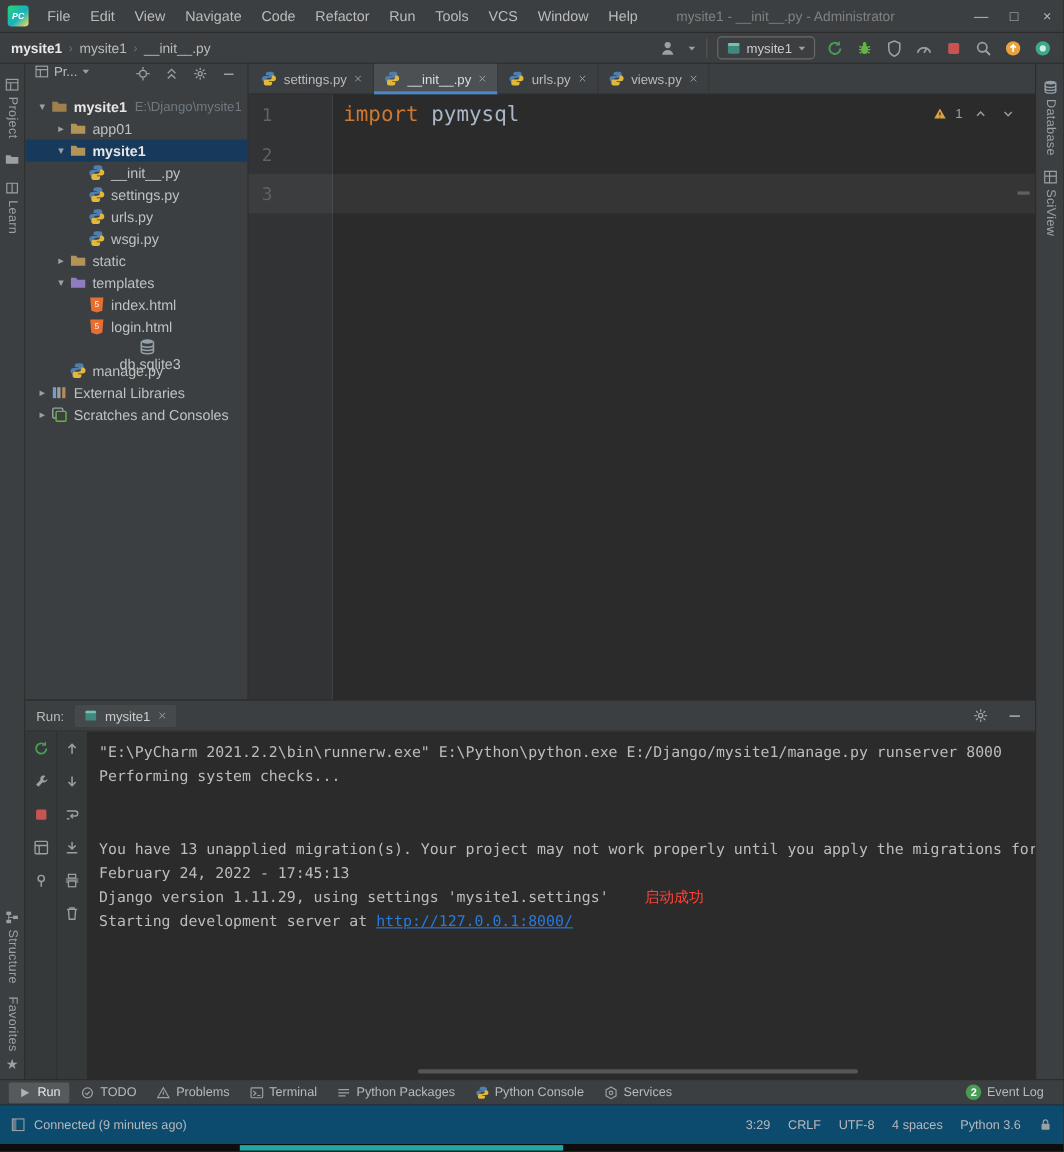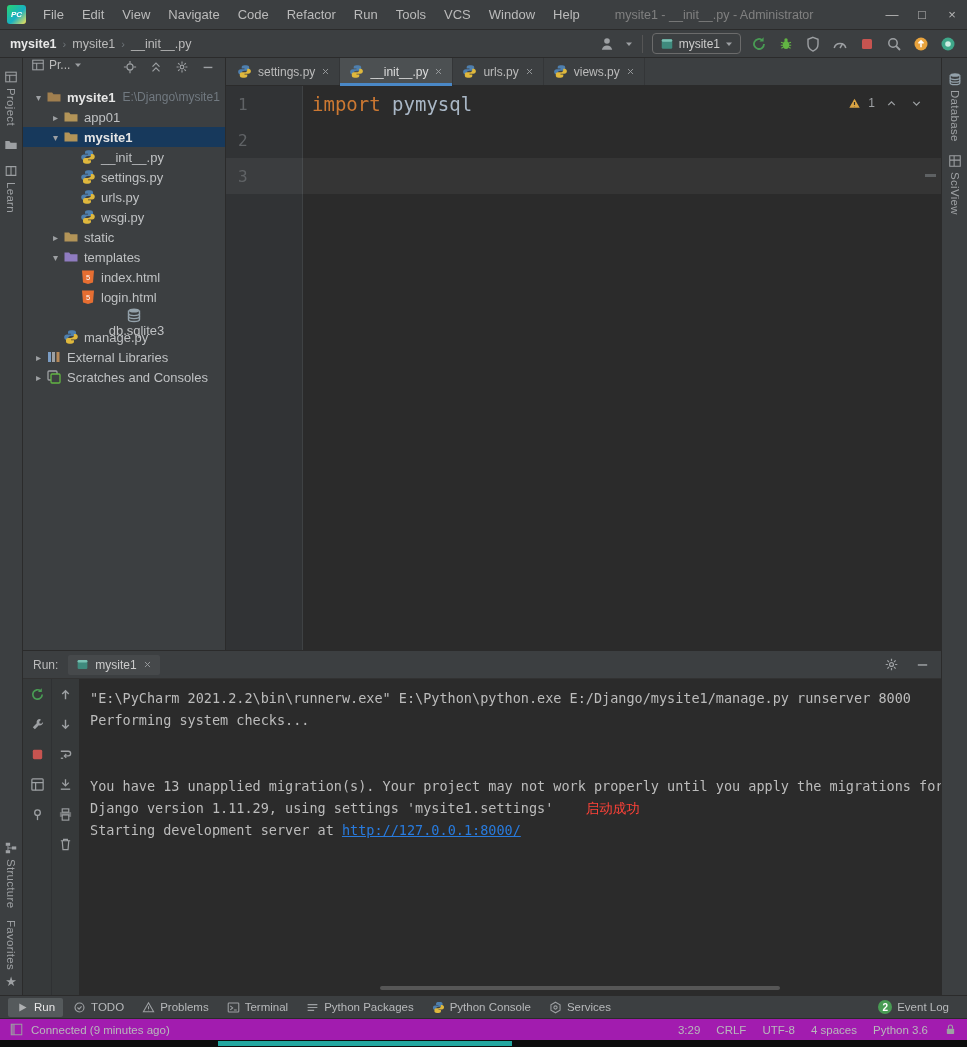--- a/index.html
+++ b/index.html
@@ -106,21 +106,21 @@
   
   .twbar{height:23px;flex:none;background:#3c3f41;border-top:1px solid #2b2b2b;display:flex;align-items:center;padding:0 8px;font-size:11.5px;color:#b7b9bb;}
   .tw-left{display:flex;align-items:center;}
   .twbtn{display:flex;align-items:center;gap:5px;padding:3px 8px;border-radius:2px;margin-right:2px;white-space:nowrap;}
   .twbtn .twicon svg{width:13px;height:13px;display:block;}
   .twbtn.active{background:#555a5c;color:#e8e8e8;}
   .tw-right{margin-left:auto;display:flex;align-items:center;}
   .badge{width:14px;height:14px;border-radius:50%;background:#499c54;color:#fff;font-size:10px;display:flex;align-items:center;justify-content:center;font-weight:bold;}
 
   
-  .statusbar{height:22px;flex:none;background:#a21caf;border-top:1px solid #2b2b2b;display:flex;align-items:center;padding:0 10px;font-size:11.5px;color:#b7b9bb;gap:8px;}
+  .statusbar{height:36px;flex:none;background:#0c4a6e;border-top:1px solid #2b2b2b;display:flex;align-items:center;padding:0 10px;font-size:11.5px;color:#b7b9bb;gap:8px;}
   .statusbar .sicon svg{width:13px;height:13px;display:block;}
   .sb-right{margin-left:auto;display:flex;align-items:center;gap:16px;}
 
   
   .bottom-strip{height:7px;flex:none;background:#0d0d0d;position:relative;}
   .taskbar-accent{position:absolute;left:218px;top:1px;width:294px;height:5px;background:#22a7a0;}
 </style>
 </head>
 <body>
 
@@ -672,20 +672,21 @@
                 </span>
               </div>
           </div>
           <div class="console">
             <div id="console-lines">
                 <div class="console-line"><span>"E:\PyCharm 2021.2.2\bin\runnerw.exe" E:\Python\python.exe E:/Django/mysite1/manage.py runserver 8000</span></div>
                 <div class="console-line"><span>Performing system checks...</span></div>
                 <div class="console-line">&nbsp;</div>
                 <div class="console-line">&nbsp;</div>
                 <div class="console-line"><span>You have 13 unapplied migration(s). Your project may not work properly until you apply the migrations for</span></div>
+                <div class="console-line"><span>February 24, 2022 - 17:45:13</span></div>
                 <div class="console-line"><span>Django version 1.11.29, using settings 'mysite1.settings'    </span><span class="c-red">启动成功</span></div>
                 <div class="console-line"><span>Starting development server at </span><span class="c-link">http://127.0.0.1:8000/</span></div>
               </div>
             <div class="hscroll"></div>
           </div>
         </div>
       </div>
     </div>
 
     <div class="stripe right">

